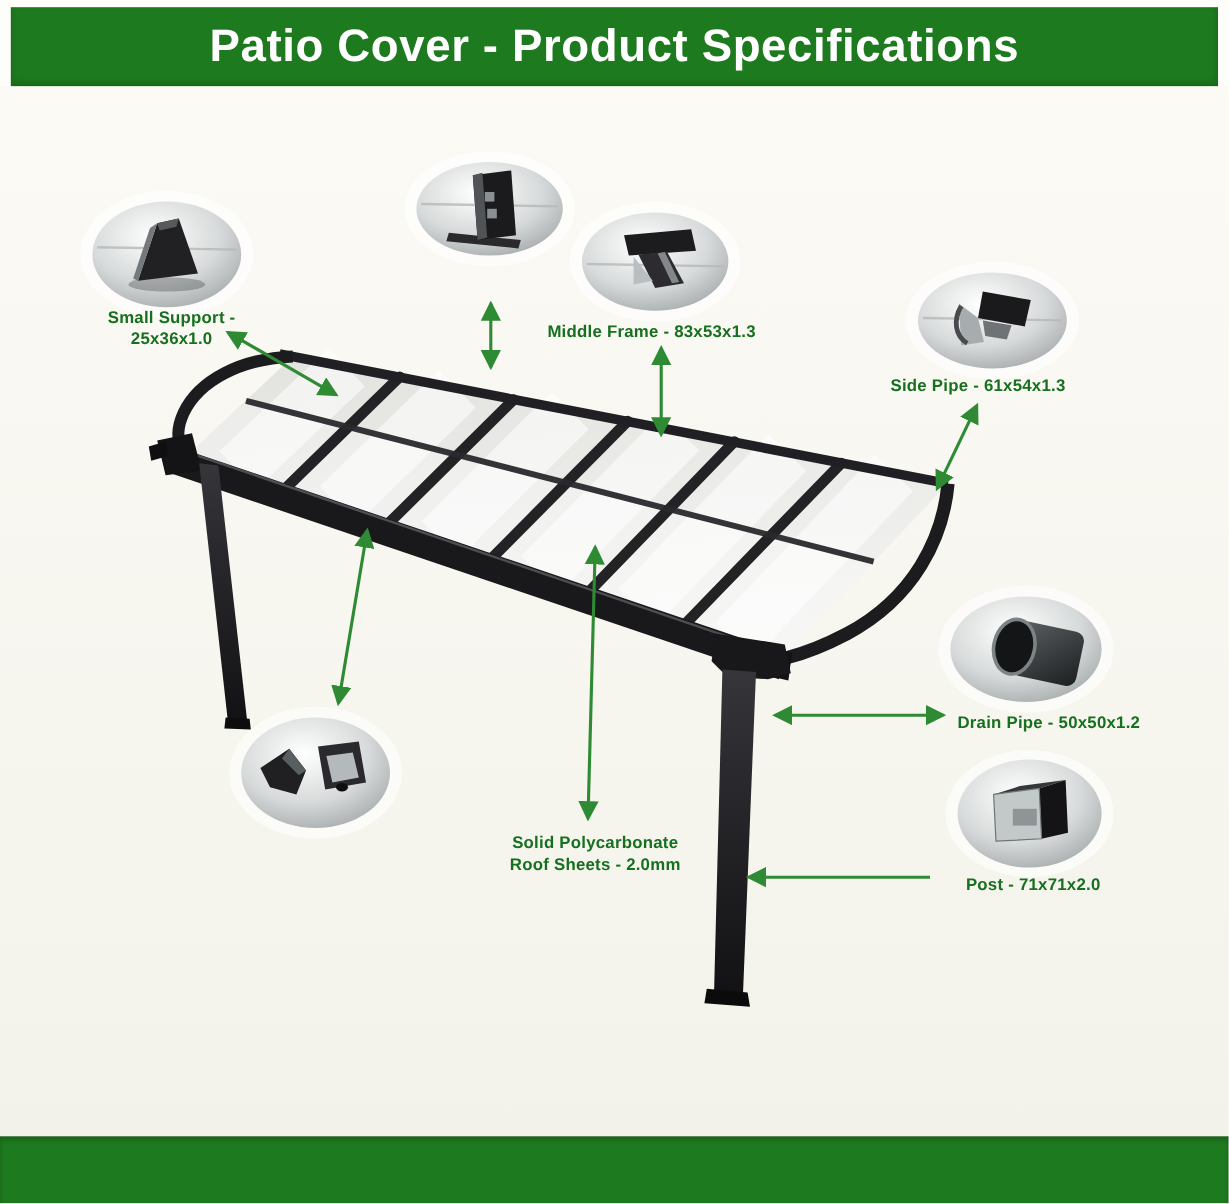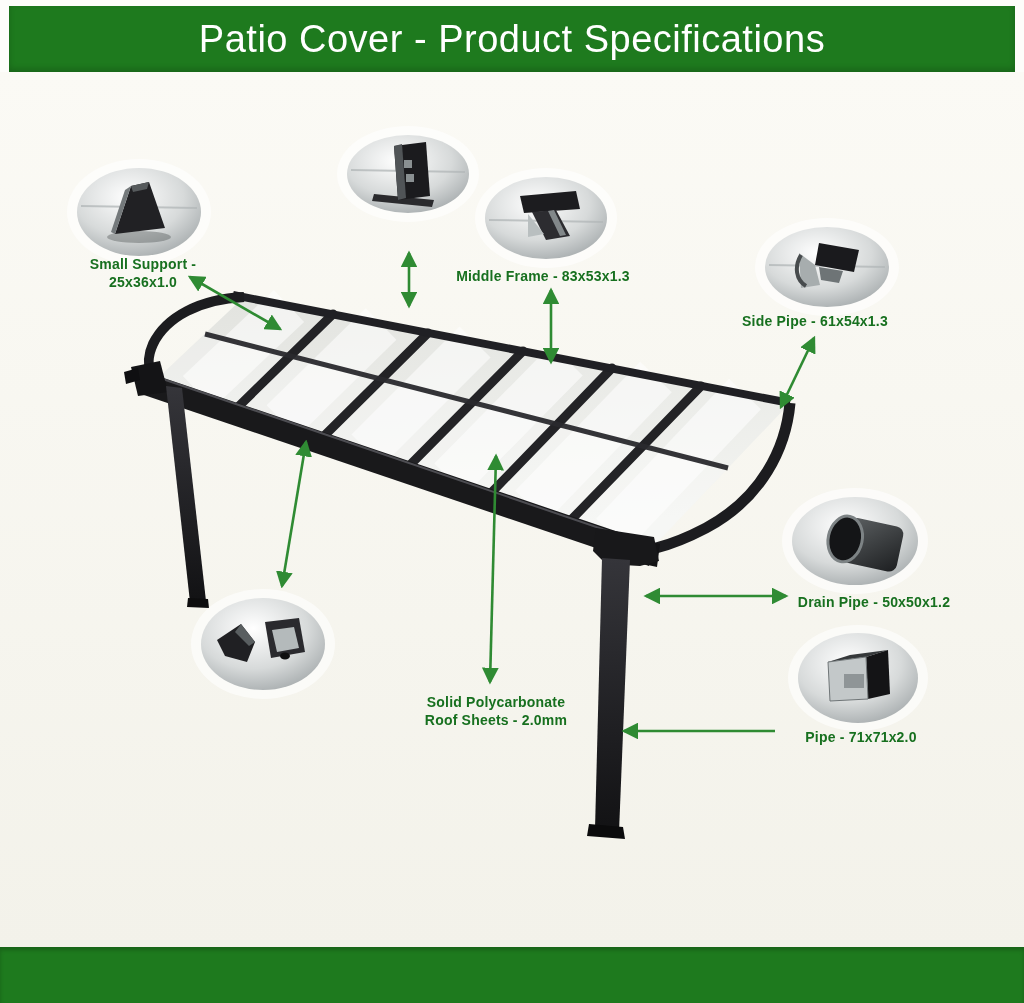--- a/index.html
+++ b/index.html
@@ -1,21 +1,21 @@
 <!DOCTYPE html>
 <html style="--header_bg: #1e7a1e; --footer_bg: #1e7a1e; --title_color: #ffffff; --label_color: #17701f; --arrow_color: #2f8b33; --content_bg_top: #fbfaf5; --content_bg_bottom: #f3f2ea; --page_bg: #fdfdfa;"><head>
 <meta charset="utf-8">
 <style>
   html,body{margin:0;padding:0;}
   body{font-family:"Liberation Sans", sans-serif; background:#ffffff;}
   .page{position:relative; width:1024px; height:1003px; background:var(--page_bg,#fdfdfa); overflow:hidden;}
   .header-bar{position:absolute; top:6px; left:9px; right:9px; height:66px;
       background:var(--header_bg,#1e7a1e); display:flex; align-items:center; justify-content:center;
       box-shadow:inset 0 -3px 6px rgba(0,0,0,.18);}
-  .page-title{color:var(--title_color,#fff); font-size:38px; letter-spacing:.5px; white-space:nowrap;}
+  .page-title{color:var(--title_color,#fff); font-size:38px; letter-spacing:.5px; white-space:nowrap;font-weight:bold;}
   .canvas-bg{position:absolute; top:72px; left:0; width:1024px; height:876px;
       background:linear-gradient(var(--content_bg_top,#fbfaf5), var(--content_bg_bottom,#f3f2ea));}
   .footer-bar{position:absolute; bottom:0; left:0; width:1024px; height:56px;
       background:var(--footer_bg,#1e7a1e); box-shadow:inset 0 3px 4px rgba(0,0,0,.2);}
   svg.diagram{position:absolute; top:0; left:0;}
   .labels{position:absolute; top:0; left:0; width:1024px; height:1003px; pointer-events:none;}
   .lbl{position:absolute; transform:translate(-50%,-50%); text-align:center;
       color:var(--label_color,#17701f); font-weight:bold; font-size:14px; line-height:1.3; letter-spacing:.2px;}
   .arrow{stroke:var(--arrow_color,#2f8b33); stroke-width:2.6; fill:none;}
   .ah{fill:var(--arrow_color,#2f8b33);}
@@ -180,17 +180,17 @@
       <rect x="-14" y="-4" width="20" height="14" fill="#8f9597"></rect>
     </g>
   </svg>
 
   <div class="labels">
     <div class="lbl" style="left:143px; top:273px; width:130px;">Small Support - 25x36x1.0</div>
     <div class="lbl" style="left:543px; top:276px; width:250px;">Middle Frame - 83x53x1.3</div>
     <div class="lbl" style="left:815px; top:321px; width:240px;">Side Pipe - 61x54x1.3</div>
     <div class="lbl" style="left:874px; top:602px; width:240px;">Drain Pipe - 50x50x1.2</div>
     <div class="lbl" style="left:496px; top:711px; width:170px;text-align:center;">Solid Polycarbonate Roof Sheets - 2.0mm</div>
-    <div class="lbl" style="left:861px; top:737px; width:200px;">Pipe - 71x71x2.0</div>
+    <div class="lbl" style="left:861px; top:737px; width:200px;">Post - 71x71x2.0</div>
   </div>
 
   <div class="footer-bar"></div>
 </div>
 
 </body></html>

